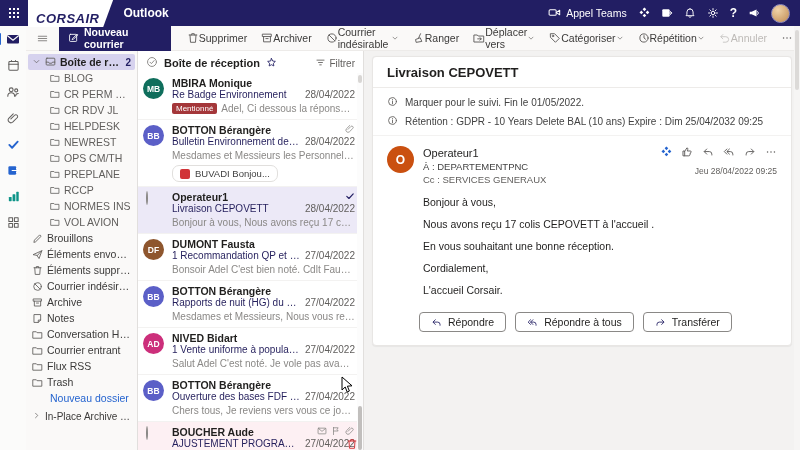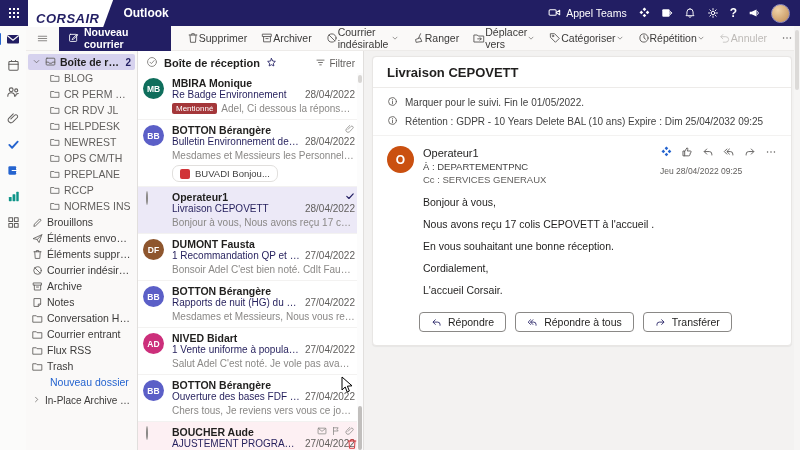--- a/index.html
+++ b/index.html
@@ -100,21 +100,21 @@
   .infos{padding:5px 14px 4px;border-bottom:1px solid #f3f2f1}
   .info{display:flex;gap:7px;align-items:center;color:#424242;font-size:10px;padding:3px 0}
   .info svg{color:#605e5c}
   .msghead{display:flex;padding:10px 14px 0}
   .s-av{width:27px;height:27px;border-radius:50%;background:#ca5010;color:#fff;font-weight:bold;
         display:flex;align-items:center;justify-content:center;font-size:12px;flex:none}
   .s-meta{margin-left:9px;flex:1;min-width:0;line-height:1.35}
   .s-name{font-size:11px;color:#201f1e}
   .s-line{font-size:9.5px;color:#424242;font-weight:normal}
   .s-line.cc{font-weight:normal;color:#605e5c}
-  .s-right{flex:none}
+  .s-right{text-align:right;flex:none}
   .s-icons{display:flex;gap:9px;justify-content:flex-end;align-items:center;color:#605e5c}
   .s-icons .blue{color:#2564cf}
   .s-date{font-size:8.5px;color:#605e5c;margin-top:6px}
   .body{padding:10px 14px 2px 50px;font-size:10.5px;color:#201f1e}
   .body p{margin:0 0 10px}
   .rbtns{padding:4px 14px 13px 46px;display:flex;gap:9px}
   .rbtn{border:1px solid #8a8886;border-radius:4px;background:#fff;padding:3px 11px;font-size:10.5px;
         display:inline-flex;gap:6px;align-items:center;color:#201f1e;cursor:pointer}
   .rbtn svg{color:#221e63}
 
@@ -409,20 +409,26 @@
                   <path d="M1.5 3.5h4l1 1.2h6v7h-11z"></path>
                 </svg>
                 <span class="nowrap">RCCP</span>
               </div>
               <div class="frow sub">
                 <svg viewBox="0 0 14 14" width="10" height="10" fill="none" stroke="currentColor" stroke-width="1.1" stroke-linecap="round" stroke-linejoin="round">
                   <path d="M1.5 3.5h4l1 1.2h6v7h-11z"></path>
                 </svg>
                 <span class="nowrap">NORMES INS</span>
               </div>
+              <div class="frow sub">
+                <svg viewBox="0 0 14 14" width="10" height="10" fill="none" stroke="currentColor" stroke-width="1.1" stroke-linecap="round" stroke-linejoin="round">
+                  <path d="M1.5 3.5h4l1 1.2h6v7h-11z"></path>
+                </svg>
+                <span class="nowrap">VOL AVION</span>
+              </div>
             </div>
           <div id="sysfolders">
               <div class="frow sys">
                 <svg viewBox="0 0 14 14" width="11" height="11" fill="none" stroke="currentColor" stroke-width="1.1" stroke-linecap="round" stroke-linejoin="round">
                   <path d="M2.5 11.5l.6-2.4 6.7-6.7 1.8 1.8-6.7 6.7z"></path>
                 </svg>
                 <span class="nowrap">Brouillons</span>
               </div>
               <div class="frow sys">
                 <svg viewBox="0 0 14 14" width="11" height="11" fill="none" stroke="currentColor" stroke-width="1.1" stroke-linecap="round" stroke-linejoin="round">

